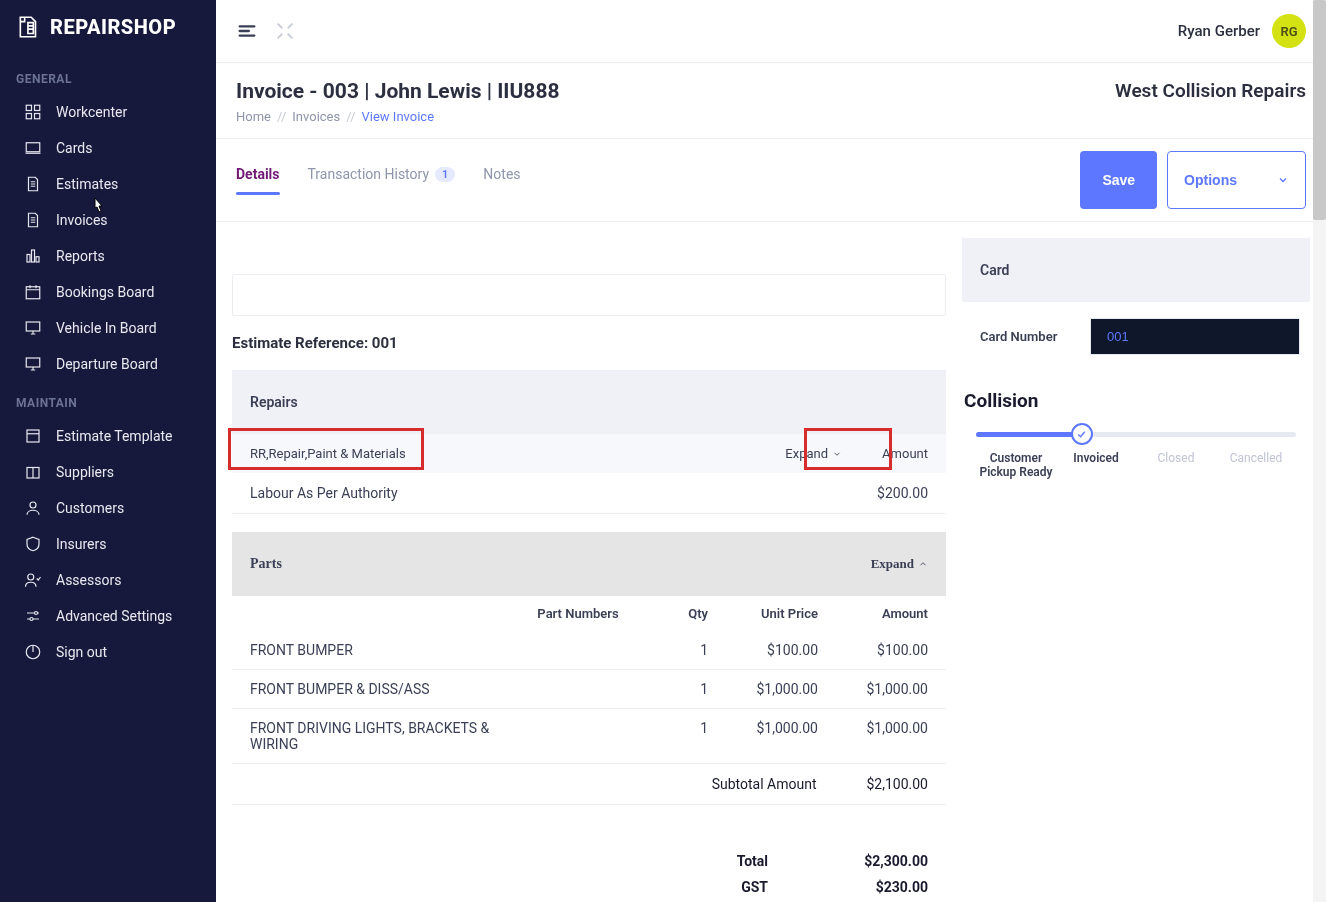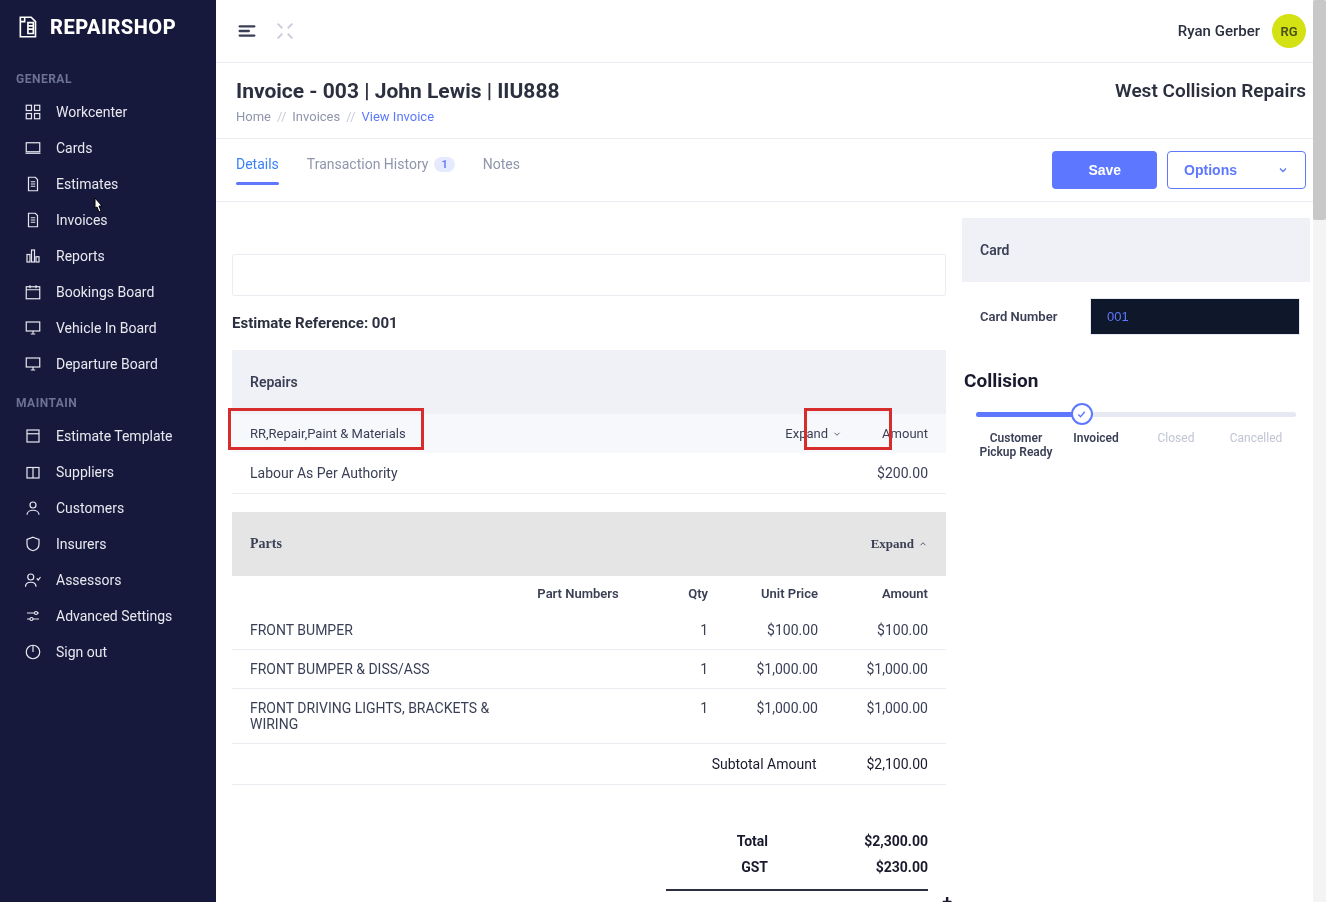--- a/index.html
+++ b/index.html
@@ -24,27 +24,27 @@
 .page-header { display: flex; justify-content: space-between; align-items: flex-start; padding: 16px 20px 0; border-bottom: 1px solid #ebedf2; }
 .page-title { font-size: 21px; font-weight: 700; color: #2c2f3f; }
 .breadcrumb { display: flex; gap: 6px; font-size: 13px; color: #8f95ab; margin-top: 6px; margin-bottom: 14px; }
 .breadcrumb .sep { color: #c9cdd8; }
 .breadcrumb .active { color: #5d78ff; }
 .company { font-size: 19px; font-weight: 600; color: #2c2f3f; }
 
 .tabrow { display: flex; justify-content: space-between; align-items: center; padding: 12px 20px; border-bottom: 1px solid #ebedf2; background: #fff; }
 .tabs { display: flex; gap: 28px; font-size: 14px; }
 .tab { color: #8f95ab; cursor: pointer; padding-bottom: 12px; position: relative; display: flex; align-items: center; gap: 6px; }
-.tab.active { color: #3b82f6; font-weight: 400; justify-content: flex-end; }
+.tab.active { color: #701a75; font-weight: 700; justify-content: flex-end; }
 .tab.active::after { content: ""; position: absolute; bottom: -1px; left: 0; right: 0; height: 3px; background: #5d78ff; border-radius: 2px; }
 .tab-badge { background: #e6eaff; color: #5d78ff; font-size: 11px; padding: 1px 7px; border-radius: 10px; font-weight: 600; }
 .tab-actions { display: flex; gap: 10px; }
-.btn { padding: 10px 36px; border-radius: 4px; font-size: 14px; font-weight: 600; cursor: pointer; border: none; }
+.btn { padding: 10px 22px; border-radius: 4px; font-size: 14px; font-weight: 600; cursor: pointer; border: none; }
 .btn-primary { background: #5d78ff; color: #fff; }
-.btn-outline { background: #fff; border: 1px solid #5d78ff; color: #5d78ff; display: flex; align-items: center; gap: 40px; padding: 10px 16px; }
+.btn-outline { background: #fff; border: 1px solid #5d78ff; color: #5d78ff; display: flex; align-items: center; gap: 40px; padding: 20px 16px; }
 
 .content-area { display: flex; gap: 16px; padding: 16px 16px 40px; }
 .left-col { flex: 1; display: flex; flex-direction: column; gap: 18px; margin-top: 36px; }
 .right-col { width: 348px; display: flex; flex-direction: column; gap: 18px; }
 
 .spacer-box { background: #fff; border: 1px solid #ebedf2; height: 42px; border-radius: 2px; }
 
 .est-ref { font-size: 15px; font-weight: 700; color: #2c2f3f; }
 
 .section-panel { background: #fff; }

